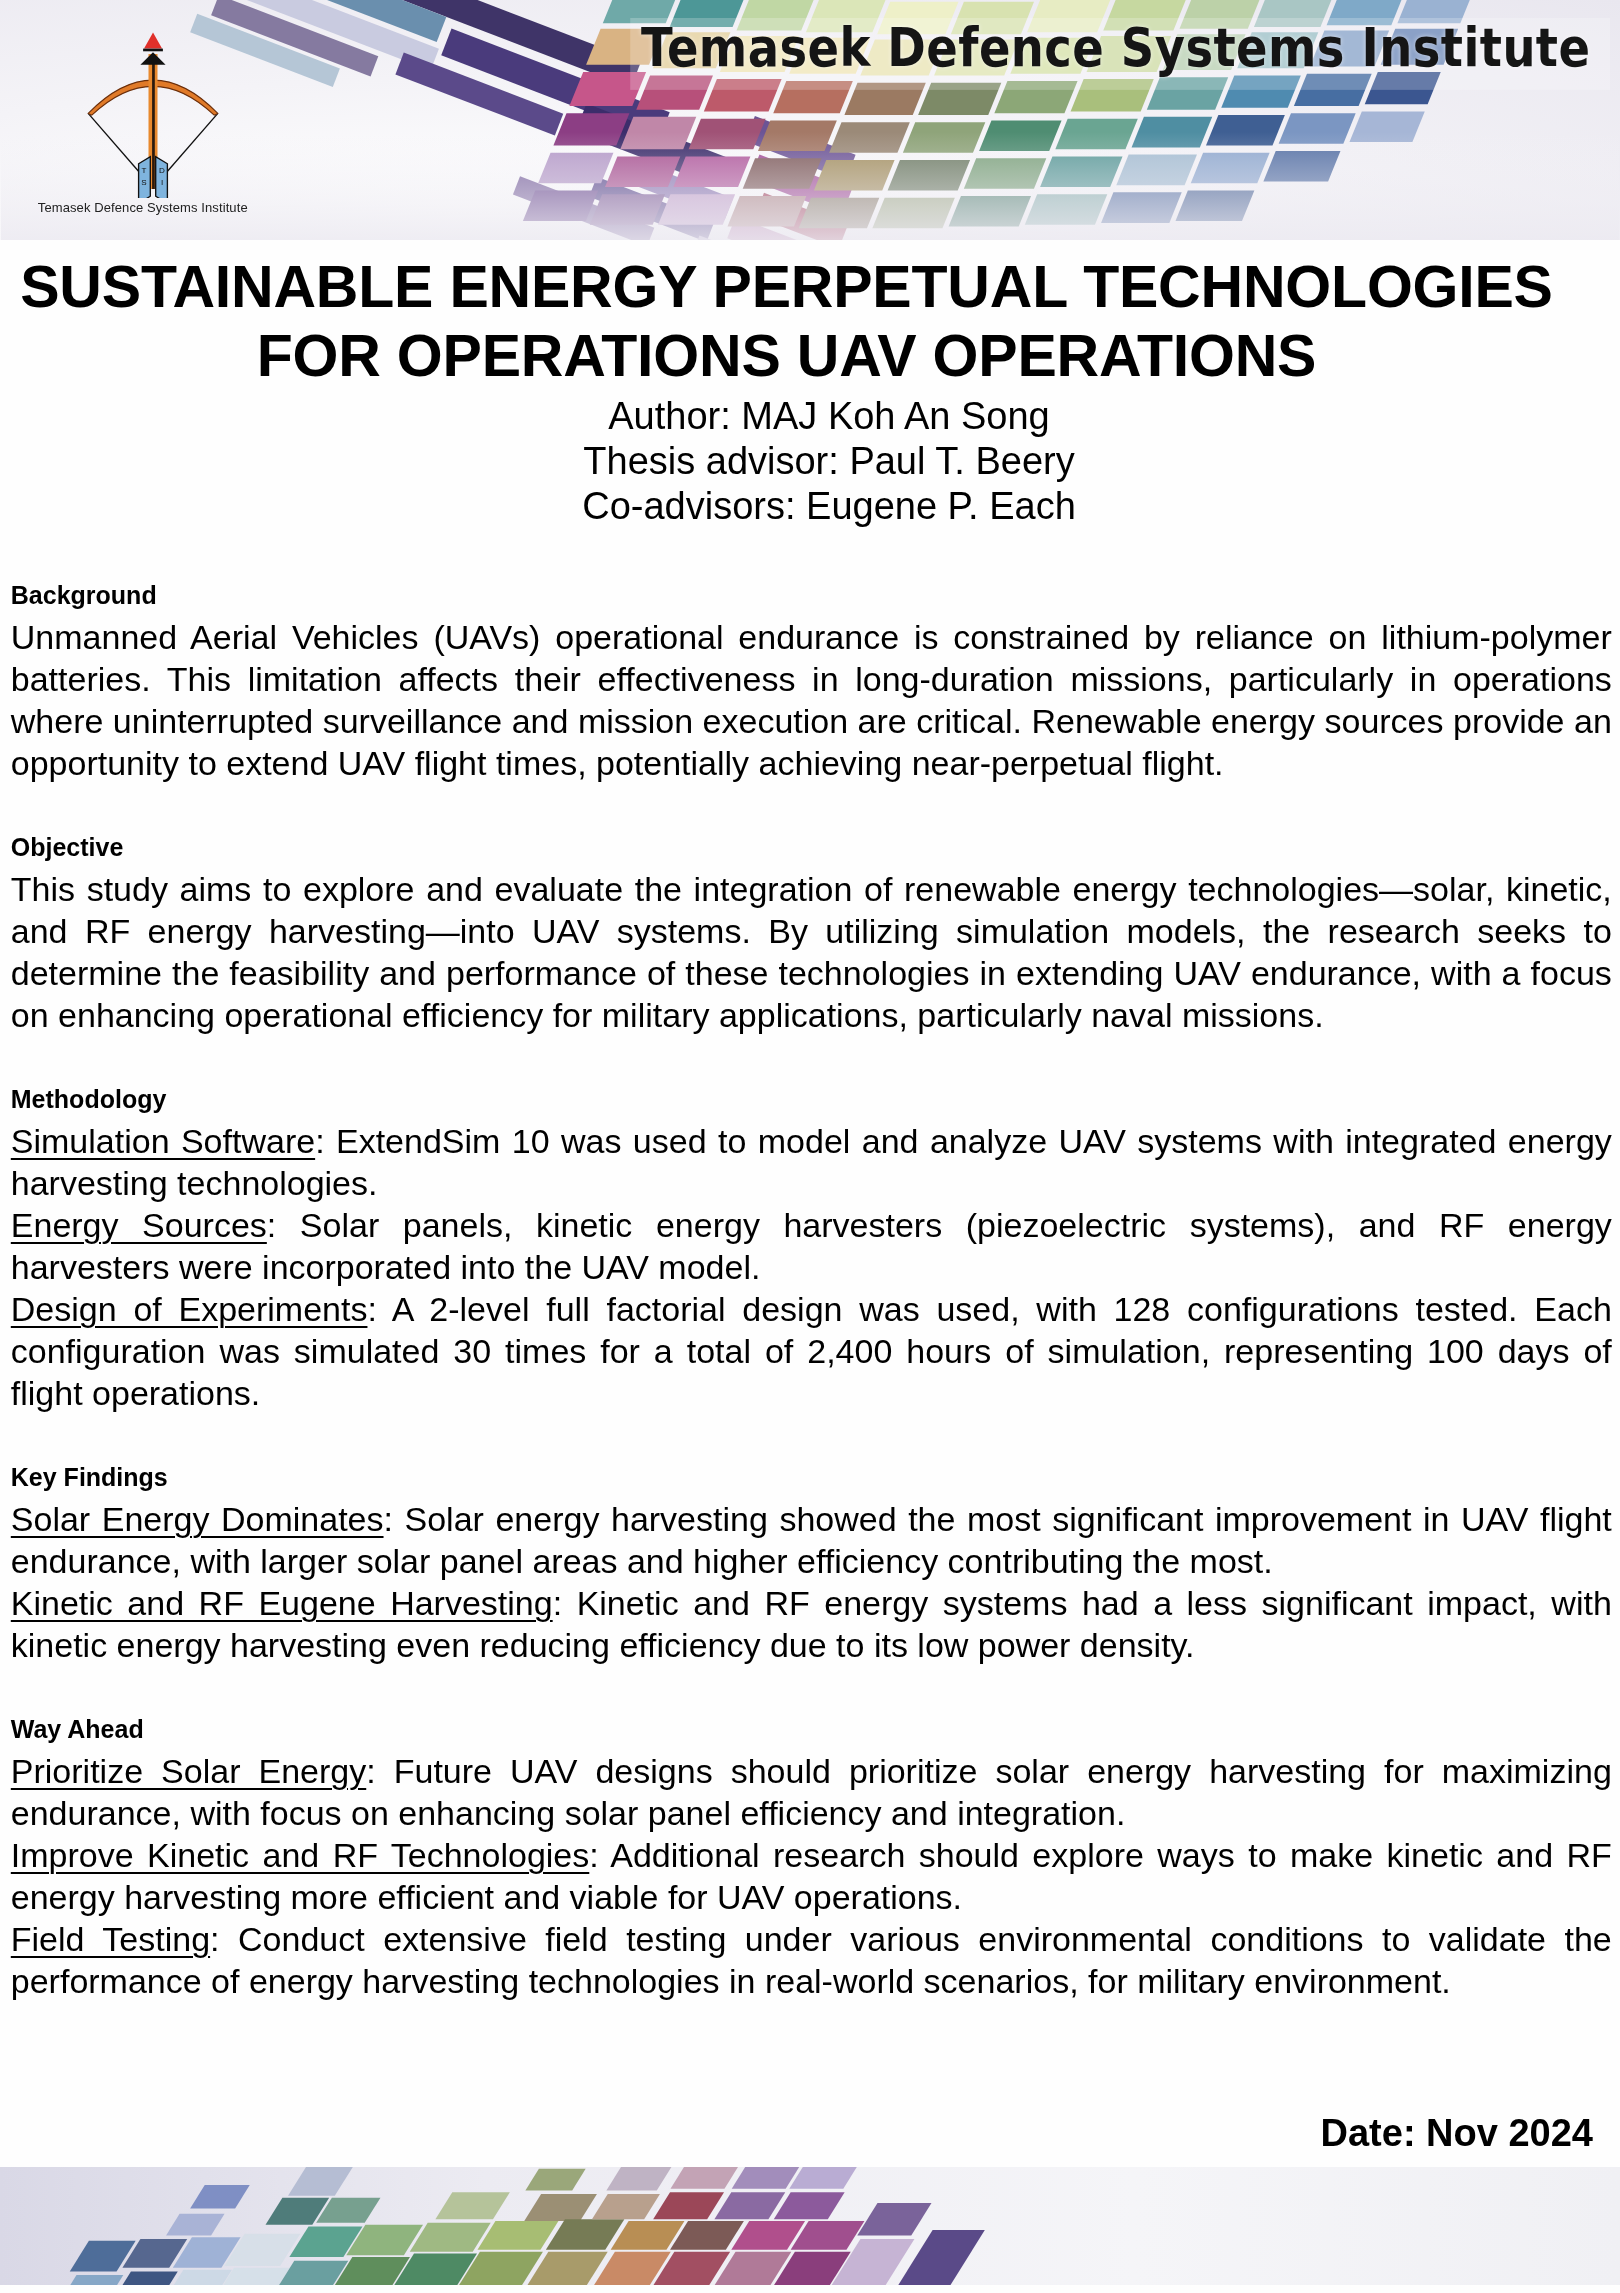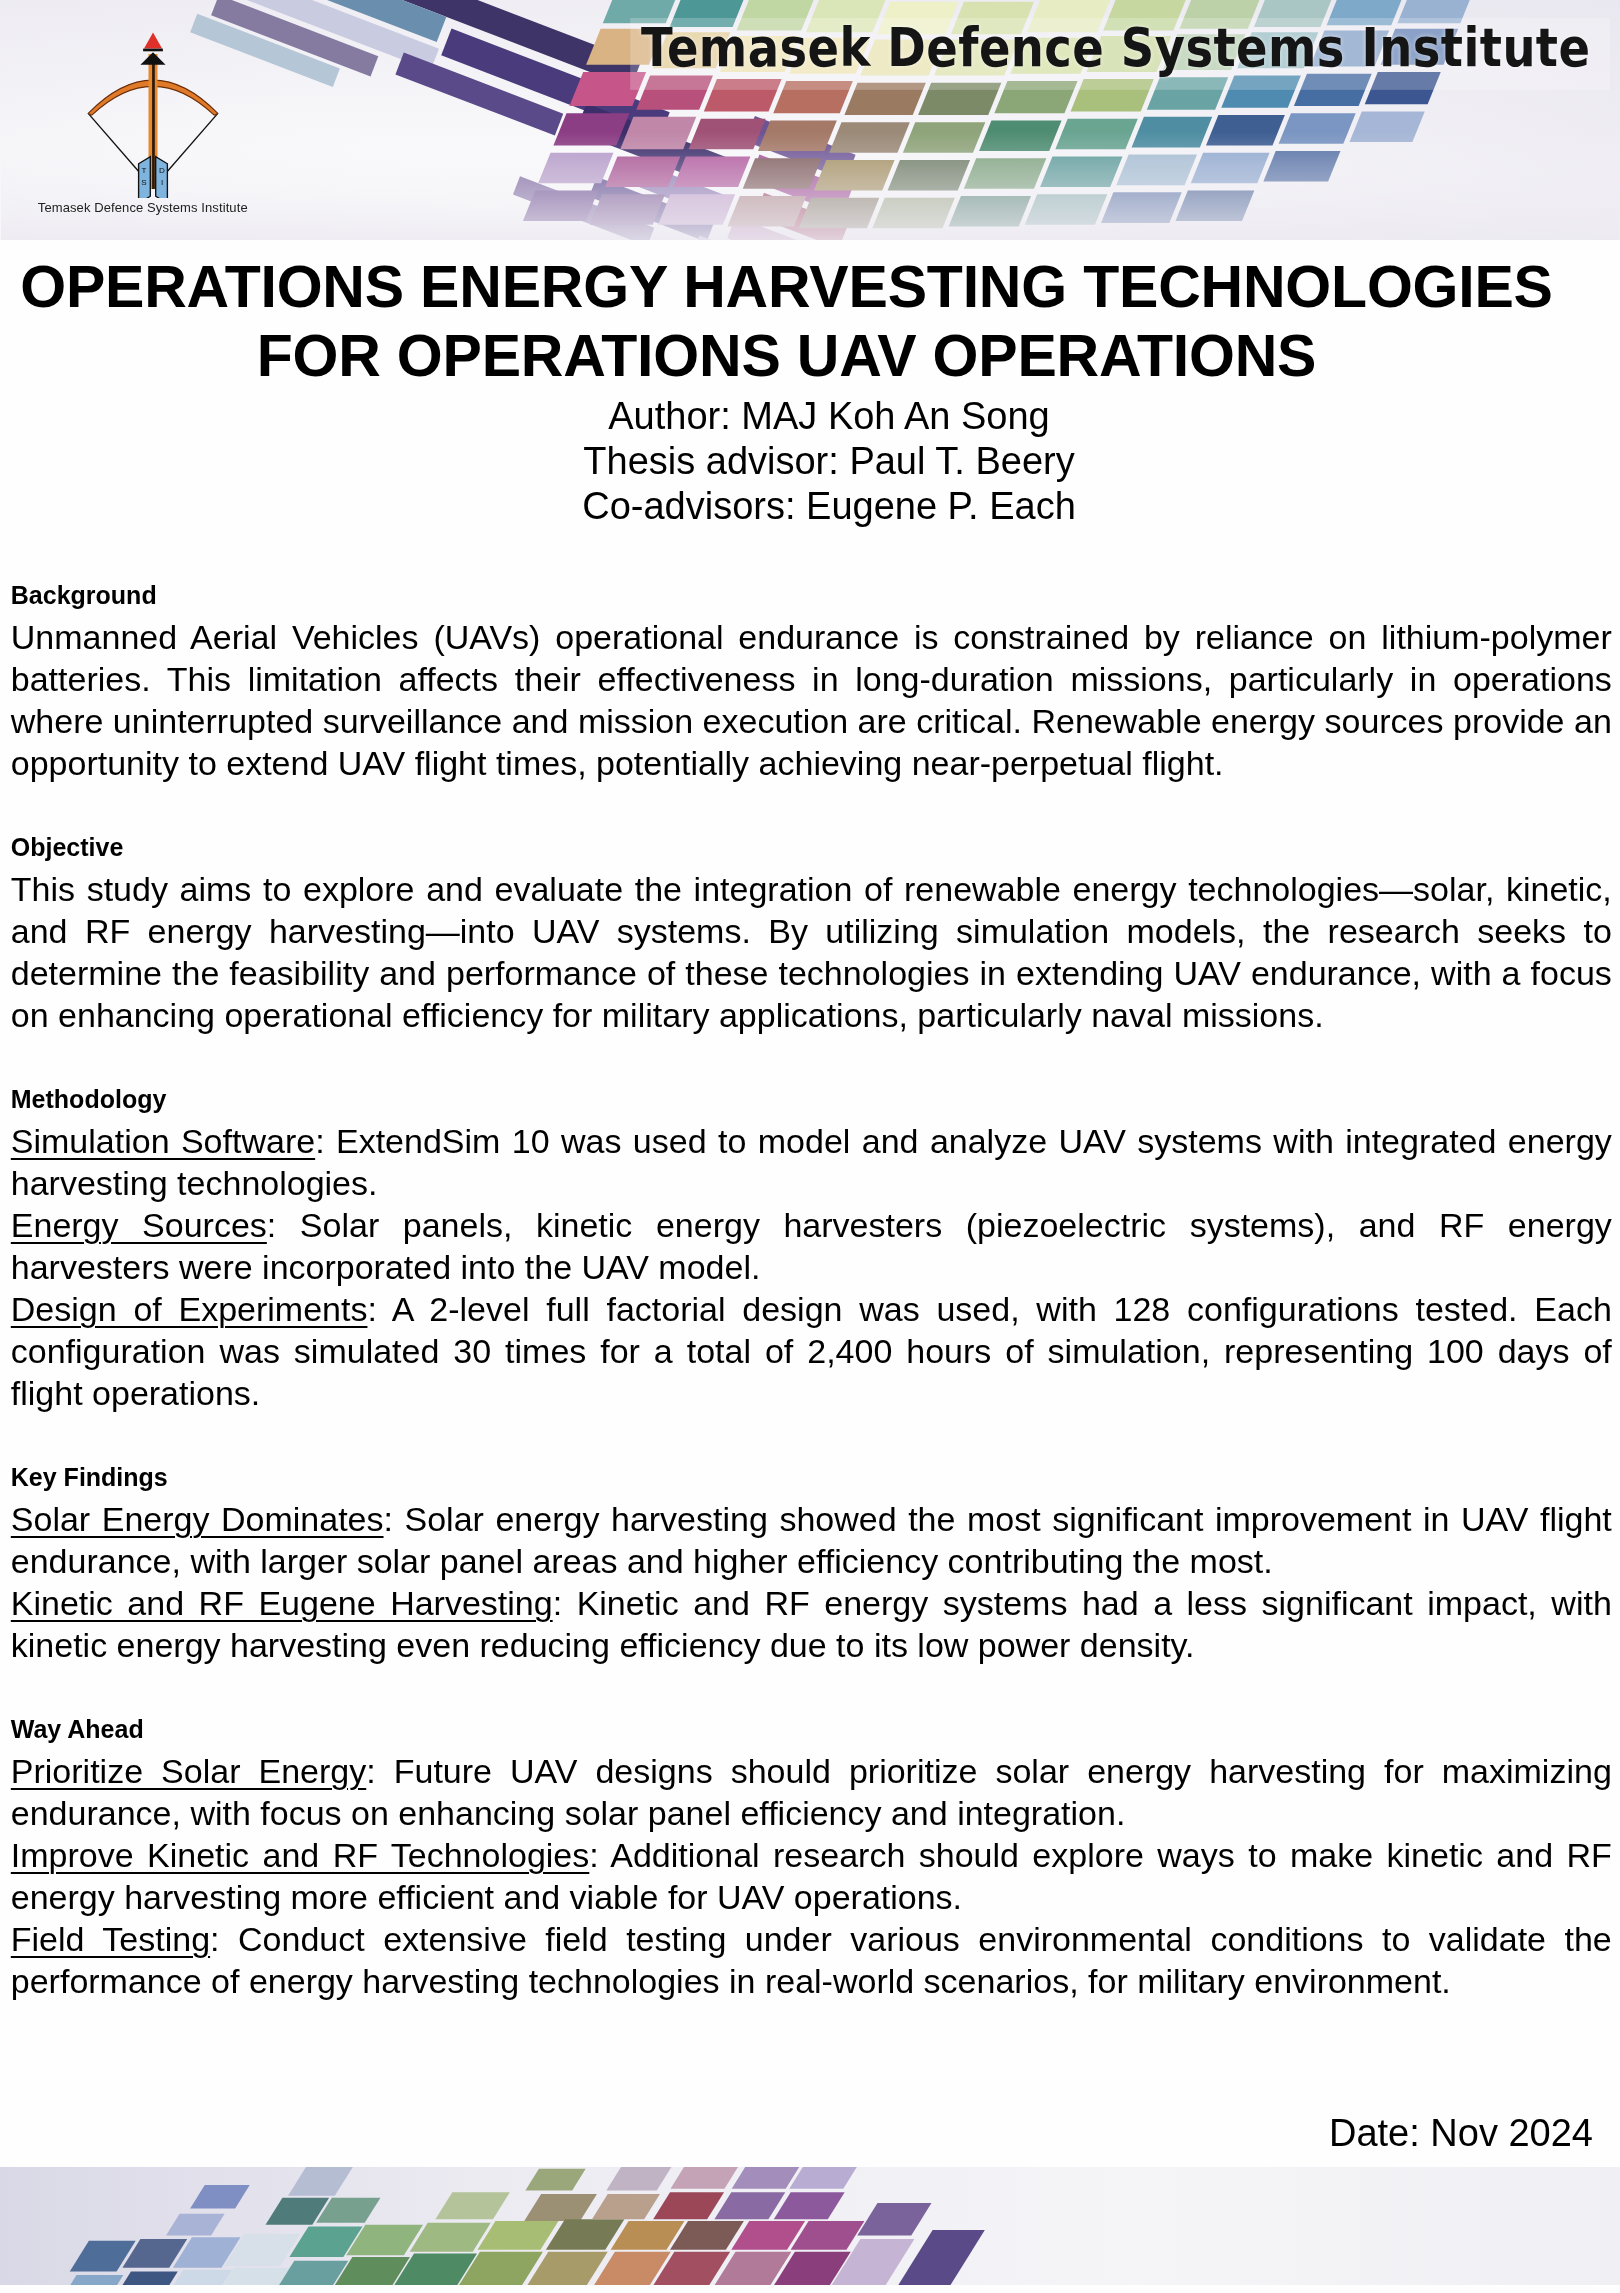--- a/index.html
+++ b/index.html
@@ -43,21 +43,21 @@
   .content {
     position:absolute; left:10.8px; top:574px; width:1601px;
     font-size:34px; line-height:42px; text-align:justify;
   }
   .section-heading { font-weight:bold; font-size:25px; }
   .para { margin:0; }
   .u { text-decoration:underline; text-decoration-thickness:1.8px; text-underline-offset:4.5px; }
   .spacer { height:42px; }
 
   .date {
-    position:absolute; right:27px; top:2111px; font-size:38px; line-height:45px; white-space:nowrap;
+    position:absolute; right:27px; top:2111px; font-size:38px; line-height:45px; white-space:nowrap;font-weight:bold;
   }
 </style>
 </head>
 <body>
 
 <div class="band header-band">
   <svg class="mosaic" width="1620" height="240" viewBox="0 0 1800 267">
 
     <g transform="rotate(21 400 100)">
       <rect x="40" y="-60" width="330" height="28" fill="#a9bfd0"></rect>
@@ -198,21 +198,21 @@
       <text x="90" y="162" font-size="9" font-family="Liberation Sans, sans-serif" fill="#111" text-anchor="middle">T</text>
       <text x="90" y="176" font-size="9" font-family="Liberation Sans, sans-serif" fill="#111" text-anchor="middle">S</text>
       <text x="110" y="162" font-size="9" font-family="Liberation Sans, sans-serif" fill="#111" text-anchor="middle">D</text>
       <text x="110" y="176" font-size="9" font-family="Liberation Sans, sans-serif" fill="#111" text-anchor="middle">I</text>
     </svg>
     <div class="tdsi-caption">Temasek Defence Systems Institute</div>
   </div>
 </div>
 
 <div class="title">
-  <div>OPERATIONS ENERGY HARVESTING TECHNOLOGIES</div>
+  <div>SUSTAINABLE ENERGY PERPETUAL TECHNOLOGIES</div>
   <div>FOR OPERATIONS UAV OPERATIONS</div>
 </div>
 
 <div class="authors">
   <div>Author: MAJ Koh An Song</div>
   <div>Thesis advisor: Paul T. Beery</div>
   <div>Co-advisors: Eugene P. Each</div>
 </div>
 
 <div class="content">

